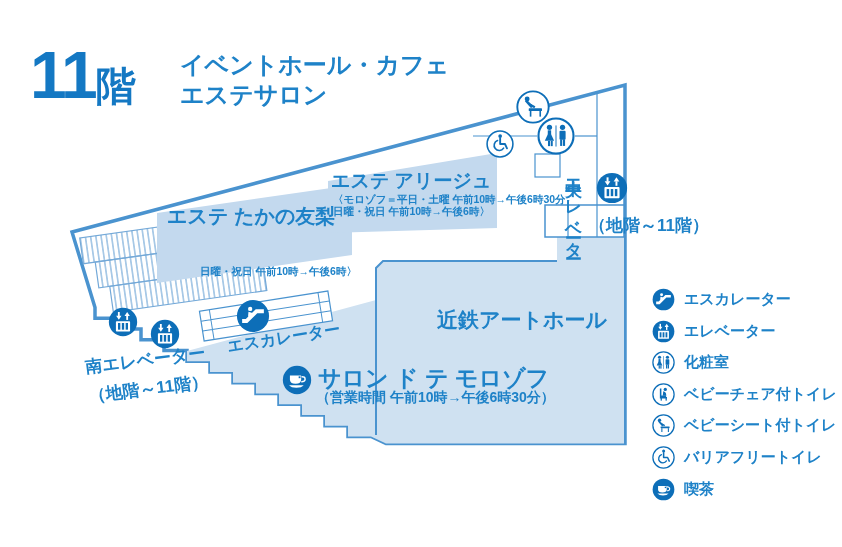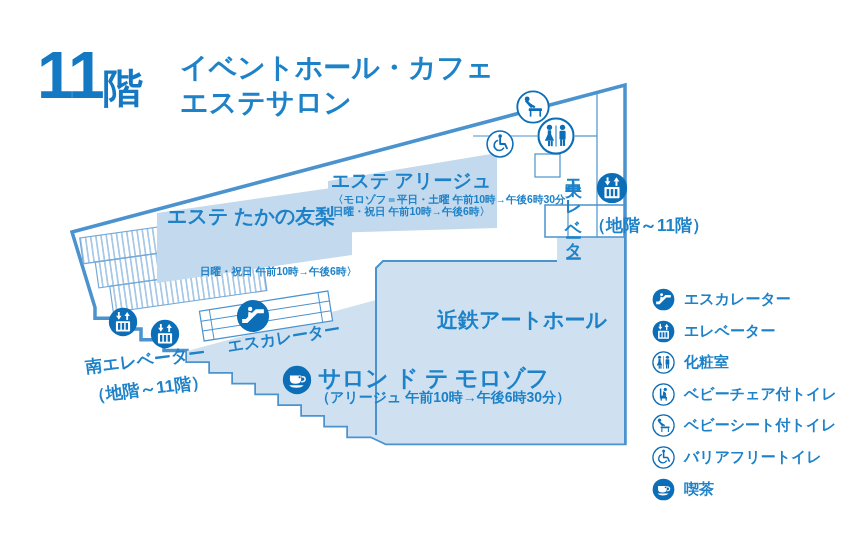--- a/index.html
+++ b/index.html
@@ -4,21 +4,21 @@
 <style>
   html,body{margin:0;padding:0;background:#fff;}
   #stage{
     position:relative;width:842px;height:547px;background:#fff;overflow:hidden;
     font-family:"Liberation Sans","DejaVu Sans",sans-serif;
   }
   .abs{position:absolute;}
   
   .floor-num{font-size:66px;font-weight:bold;color:#1478c3;letter-spacing:-2px;line-height:1;}
   .floor-unit{font-size:40px;font-weight:bold;color:#1478c3;line-height:1;}
-  .title-line{font-size:28px;font-weight:600;color:#1e82c8;line-height:1.25;white-space:nowrap;}
+  .title-line{font-size:24px;font-weight:600;color:#1e82c8;line-height:1.25;white-space:nowrap;}
   
   .tenant-name{font-size:20px;font-weight:600;color:#1e82c8;white-space:nowrap;line-height:1.1;text-align:right;}
   .tenant-hours{font-size:10.5px;font-weight:600;color:#1e82c8;white-space:nowrap;line-height:1.15;}
   .fac-label{font-size:17px;font-weight:600;color:#1e82c8;white-space:nowrap;}
   .vertical{writing-mode:vertical-rl;text-orientation:mixed;letter-spacing:1px;}
   .hall-name{font-size:21px;font-weight:700;color:#1e82c8;white-space:nowrap;}
   .moro-hours{font-size:14px;font-weight:600;color:#1e82c8;white-space:nowrap;}
   .esc-label{font-size:16px;font-weight:600;color:#1e82c8;white-space:nowrap;transform:rotate(-9deg);transform-origin:left top;}
   .south-group{transform:rotate(-7deg);transform-origin:left top;}
   
@@ -151,42 +151,42 @@
     <use href="#sym-babysheet" x="516" y="90" width="34" height="34"></use>
     <use href="#sym-wheelchair" x="486" y="130" width="28" height="28"></use>
     <use href="#sym-restroom" x="537" y="117" width="38" height="38"></use>
     <use href="#sym-elevator" x="596" y="172" width="32" height="32"></use>
     <use href="#sym-elevator" x="108" y="307" width="30" height="30"></use>
     <use href="#sym-elevator" x="150" y="319" width="30" height="30"></use>
     <use href="#sym-escalator" x="236" y="299" width="34" height="34"></use>
     <use href="#sym-cafe" x="282" y="365" width="30" height="30"></use>
   </svg>
 
-  <div class="abs" style="left:30px;top:42px;display:flex;align-items:flex-end;margin-left:7px;">
+  <div class="abs" style="left:30px;top:42px;display:flex;align-items:flex-start;">
     <span class="floor-num">11</span>
     <span class="floor-unit" style="margin-top:24px;">階</span>
   </div>
   <div class="abs" style="left:180px;top:50px;">
     <div class="title-line">イベントホール・カフェ</div>
     <div class="title-line">エステサロン</div>
   </div>
 
   <div class="abs" style="left:167px;top:205px;">
     <div class="tenant-name">エステ たかの友梨</div>
   </div>
   <div class="abs tenant-hours" style="left:200px;top:265px;">日曜・祝日 午前10時→午後6時〉</div>
 
   <div class="abs tenant-name" style="left:331px;top:171px;font-size:19px;">エステ アリージュ</div>
   <div class="abs tenant-hours" style="left:333px;top:193px;">〈モロゾフ＝平日・土曜 午前10時→午後6時30分</div>
   <div class="abs tenant-hours" style="left:333px;top:205px;">日曜・祝日 午前10時→午後6時〉</div>
 
   <div class="abs hall-name" style="left:437px;top:306px;">近鉄アートホール</div>
 
   <div class="abs tenant-name" style="left:318px;top:366px;font-size:23px;">サロン ド テ モロゾフ</div>
-  <div class="abs moro-hours" style="left:316px;top:389px;">（アリージュ 午前10時→午後6時30分）</div>
+  <div class="abs moro-hours" style="left:316px;top:389px;">（営業時間 午前10時→午後6時30分）</div>
 
   <div class="abs fac-label vertical" style="left:562px;top:166px;">中央エレベーター</div>
   <div class="abs fac-label" style="left:589px;top:214px;">（地階～11階）</div>
 
   <div class="abs south-group" style="left:84px;top:356px;">
     <div class="fac-label">南エレベーター</div>
     <div class="fac-label" style="margin-top:6px;">（地階～11階）</div>
   </div>
 
   <div class="abs esc-label" style="left:226px;top:337px;">エスカレーター</div>

